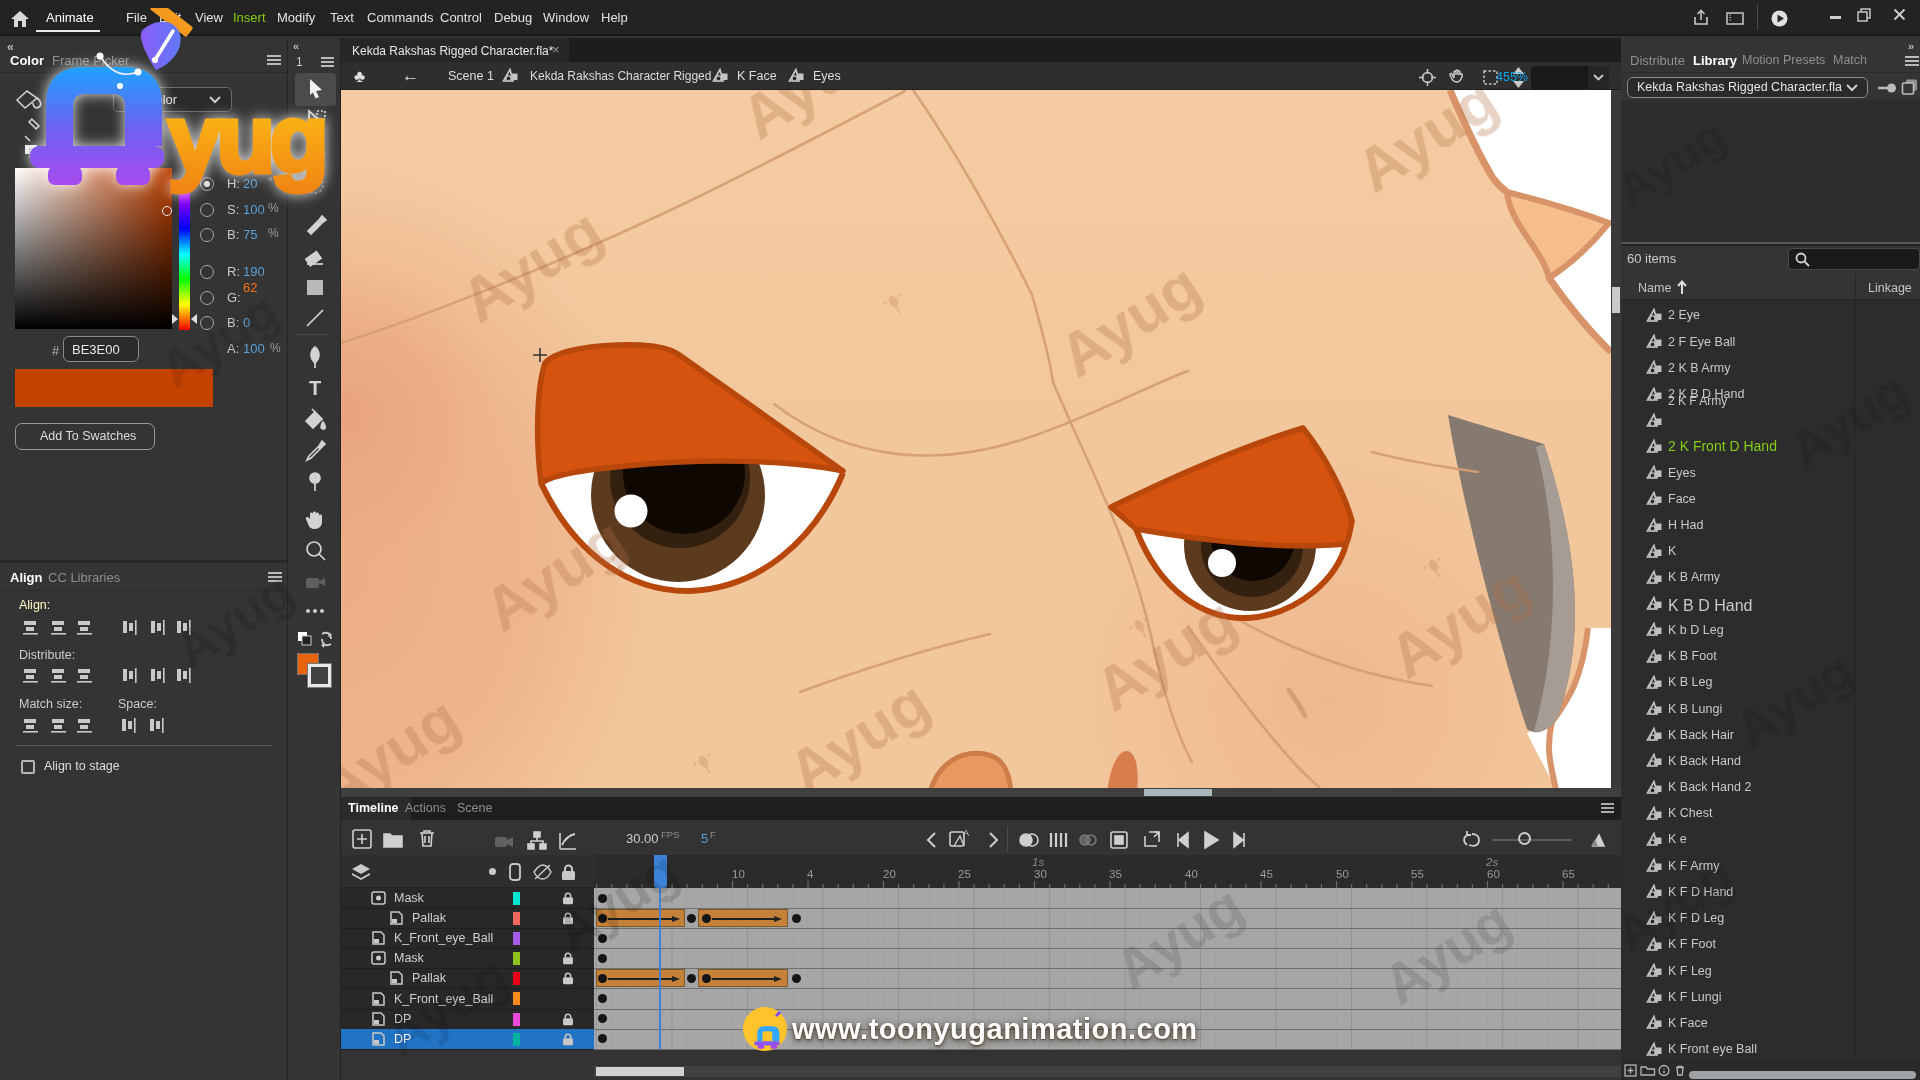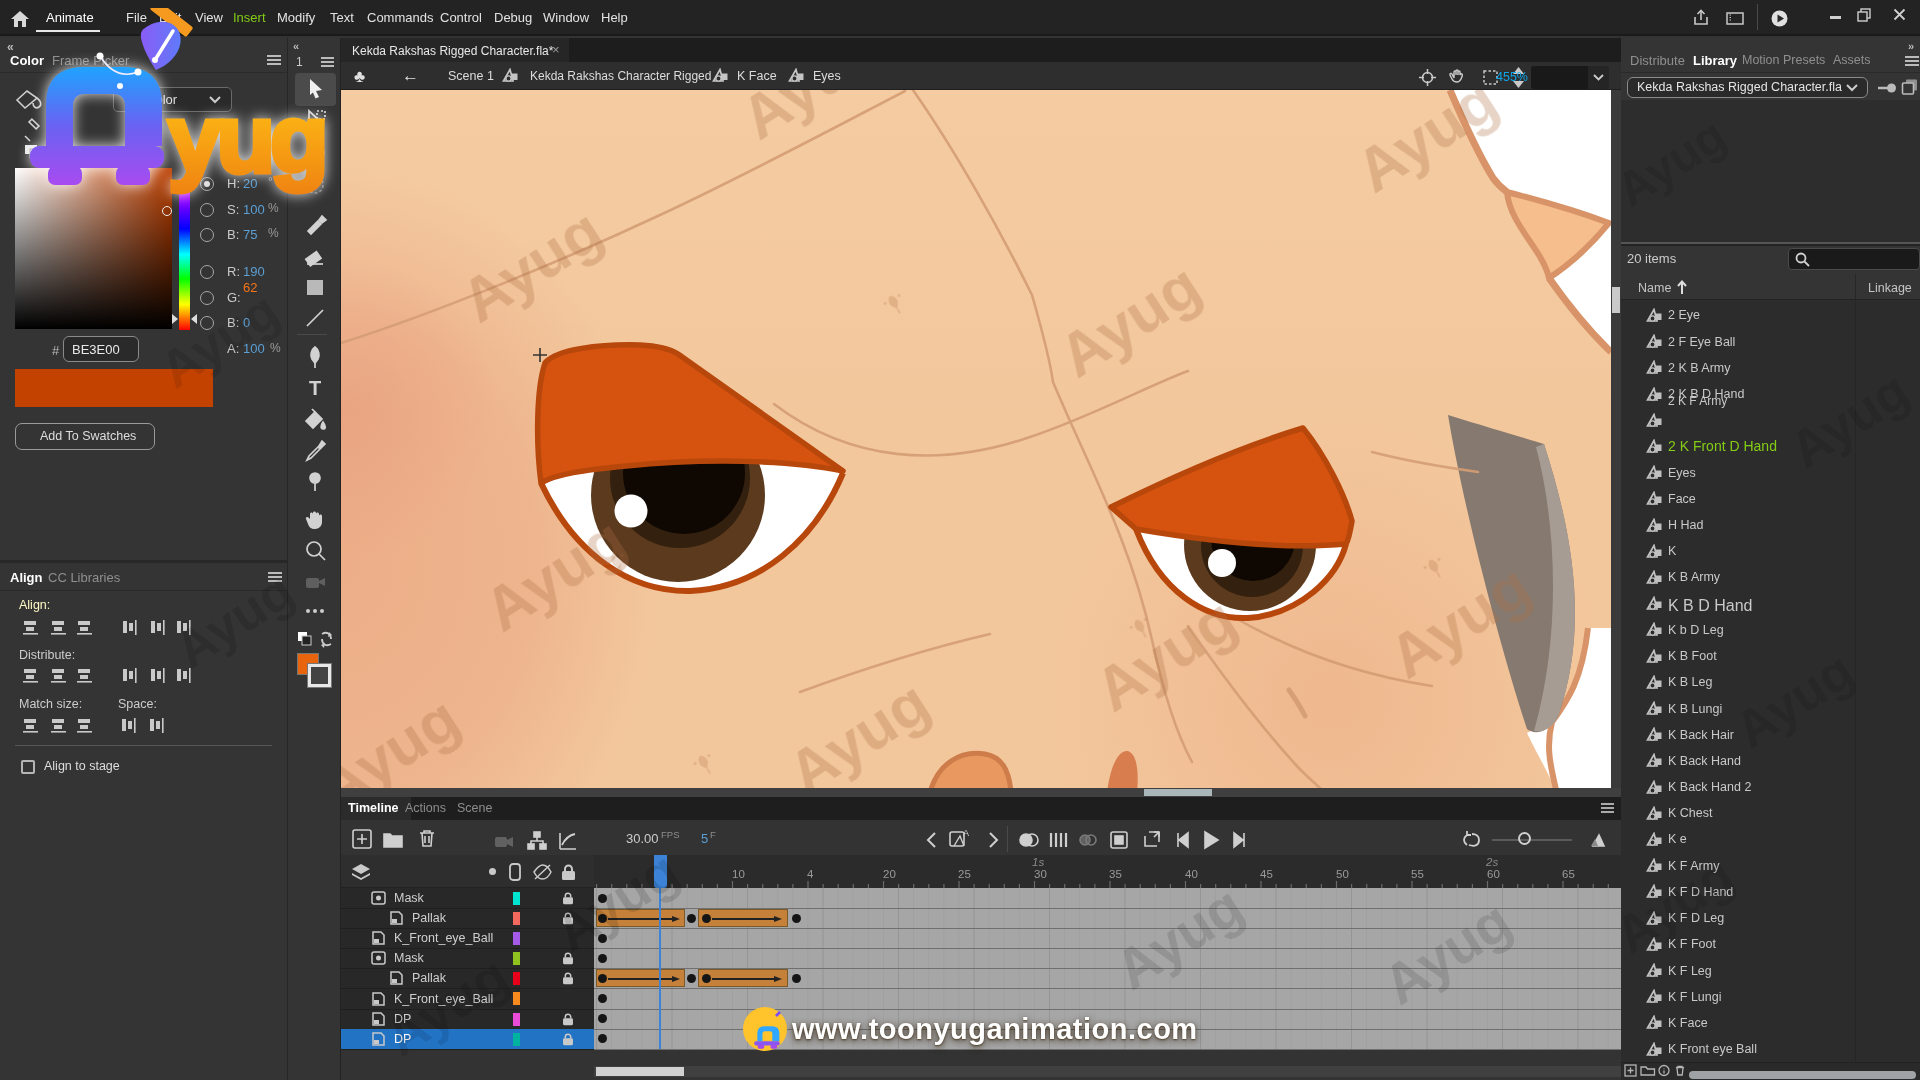--- a/index.html
+++ b/index.html
@@ -833,40 +833,40 @@
 <div class="ab" style="left:598px;top:1034px;width:9px;height:9px;background:#151515;border-radius:50%"></div>
 <div class="ab" style="left:654px;top:855px;width:13px;height:33px;background:#3c83d8;border-radius:0 0 3px 3px"></div>
 <div class="ab" style="left:659px;top:888px;width:2px;height:161px;background:#3c83d8"></div>
 <div class="ab" style="left:594px;top:1066px;width:1027px;height:11px;background:#404040"></div>
 <div class="ab" style="left:596px;top:1067px;width:88px;height:9px;background:#d2d2d2"></div>
 <div class="ab" style="left:1621px;top:38px;width:299px;height:1042px;background:#343434"></div>
 <div class="txt" style="left:1908px;top:40px;font-size:11px;color:#bbb;font-weight:bold">»</div>
 <div class="txt" style="left:1630px;top:53px;color:#8f8f8f">Distribute</div>
 <div class="txt" style="left:1693px;top:53px;color:#fff;font-weight:bold">Library</div>
 <div class="txt" style="left:1742px;top:53px;color:#8f8f8f;font-size:12.5px">Motion Presets</div>
-<div class="txt" style="left:1833px;top:53px;color:#8f8f8f;font-size:12.5px">Assets</div>
+<div class="txt" style="left:1833px;top:53px;color:#8f8f8f;font-size:12.5px">Match</div>
 <div class="ab" style="left:1905px;top:56px;width:14px;height:2px;background:#bbb;box-shadow:0 4px 0 #bbb,0 8px 0 #bbb"></div>
 <div class="ab" style="left:1621px;top:72px;width:299px;height:1px;background:#2a2a2a"></div>
 <div class="ab" style="left:1627px;top:77px;width:241px;height:21px;background:#2a2a2a;border:1.5px solid #8a8a8a;border-radius:6px"></div>
 <div class="txt" style="left:1637px;top:80px;font-size:12.5px;color:#e4e4e4">Kekda Rakshas Rigged Character.fla</div>
 <svg class="ab" style="left:1846px;top:84px" width="12" height="8" viewBox="0 0 12 8" fill="none" stroke="#ccc" stroke-width="2">
     <path d="M1 1 L6 6 L11 1"></path>
   </svg>
 <svg class="ab" style="left:1877px;top:83px" width="20" height="10" viewBox="0 0 20 10">
     <path d="M1 5 H12" stroke="#bbb" stroke-width="2.5"></path>
     <circle cx="14.5" cy="5" r="4.5" fill="#bbb"></circle>
   </svg>
 <svg class="ab" style="left:1901px;top:78px" width="18" height="18" viewBox="0 0 18 18" fill="none" stroke="#bbb" stroke-width="1.6">
     <rect x="5" y="1.5" width="11" height="11" rx="1" fill="#8f8f8f" stroke="none"></rect>
     <rect x="1.5" y="5" width="11" height="11" rx="1" fill="#343434"></rect>
   </svg>
 <div class="ab" style="left:1621px;top:100px;width:299px;height:142px;background:#2d2d2d"></div>
 <div class="ab" style="left:1621px;top:242px;width:299px;height:2px;background:#555"></div>
 <div class="ab" style="left:1621px;top:244px;width:299px;height:2px;background:#242424"></div>
-<div class="txt" style="left:1627px;top:251px;color:#ccc">20 items</div>
+<div class="txt" style="left:1627px;top:251px;color:#ccc">60 items</div>
 <div class="ab" style="left:1788px;top:248px;width:132px;height:22px;background:#1a1a1a;border:1px solid #4a4a4a;border-radius:4px"></div>
 <svg class="ab" style="left:1795px;top:252px" width="15" height="15" viewBox="0 0 15 15" fill="none" stroke="#d0d0d0" stroke-width="1.8">
     <circle cx="6" cy="6" r="4.5"></circle>
     <path d="M9.5 9.5 L14 14"></path>
   </svg>
 <div class="txt" style="left:1638px;top:281px;font-size:12.5px;color:#c4c4c4">Name</div>
 <svg class="ab" style="left:1676px;top:280px" width="12" height="15" viewBox="0 0 12 15" fill="none" stroke="#ddd" stroke-width="2">
     <path d="M6 14 V2 M2 6 L6 1.5 L10 6"></path>
   </svg>
 <div class="txt" style="left:1868px;top:281px;font-size:12.5px;color:#c4c4c4">Linkage</div>

